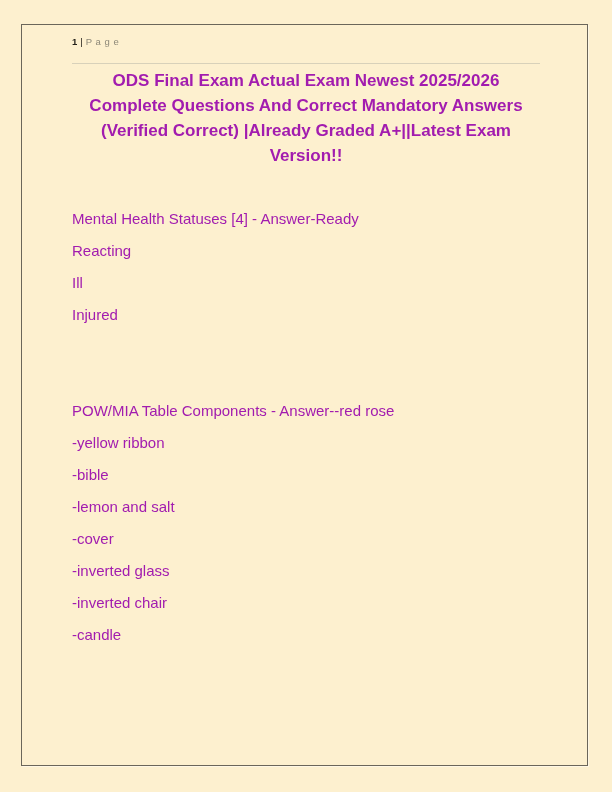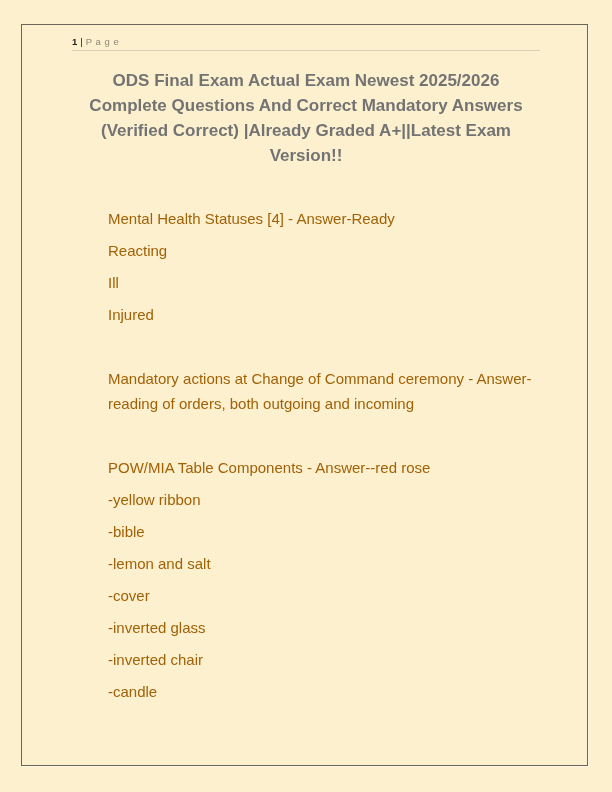--- a/index.html
+++ b/index.html
@@ -24,21 +24,21 @@
     border: 1px solid #6b665a;
     box-shadow: 1px 1px 0 rgba(255,255,255,0.45);
   }
   .page-header {
     position: absolute;
     left: 72px;
     top: 36px;
     width: 468px;
     font-size: 9.5px;
     line-height: 11px;
-    padding-bottom: 3px;
+    padding-bottom: 16px;
     border-bottom: 1px solid #d8d1ba;
     color: #24211a;
   }
   .page-header .page-num {
     font-weight: bold;
     color: #24211a;
   }
   .page-header .sep {
     color: #24211a;
     margin: 0 3px;
@@ -46,37 +46,36 @@
   .page-header .page-label {
     color: #8d8878;
     letter-spacing: 0.5px;
   }
   .doc-title {
     position: absolute;
     left: 72px;
     top: 68px;
     width: 468px;
     text-align: center;
-    color: #737373;
+    color: #a21caf;
     font-weight: bold;
     font-size: 17px;
     line-height: 25px;
   }
   .doc-title .title-line {
     white-space: nowrap;
   }
   .doc-body {
     position: absolute;
     left: 72px;
     top: 206px;
     width: 468px;
-    color: #a16207;
+    color: #a21caf;
     font-size: 15px;
     line-height: 25px;
-    margin-left: 36px;
   }
   .doc-body p {
     margin: 0 0 7px 0;
   }
   .gap {
     height: 32px;
   }
 </style>
 </head>
 <body>
@@ -95,21 +94,20 @@
 </div>
 
 <div class="doc-body">
   <p>Mental Health Statuses [4] - Answer-Ready</p>
   <p>Reacting</p>
   <p>Ill</p>
   <p>Injured</p>
 
   <div class="gap"></div>
 
-  <p>Mandatory actions at Change of Command ceremony - Answer-reading of orders, both outgoing and incoming</p>
 
   <div class="gap"></div>
 
   <p>POW/MIA Table Components - Answer--red rose</p>
   <p>-yellow ribbon</p>
   <p>-bible</p>
   <p>-lemon and salt</p>
   <p>-cover</p>
   <p>-inverted glass</p>
   <p>-inverted chair</p>

